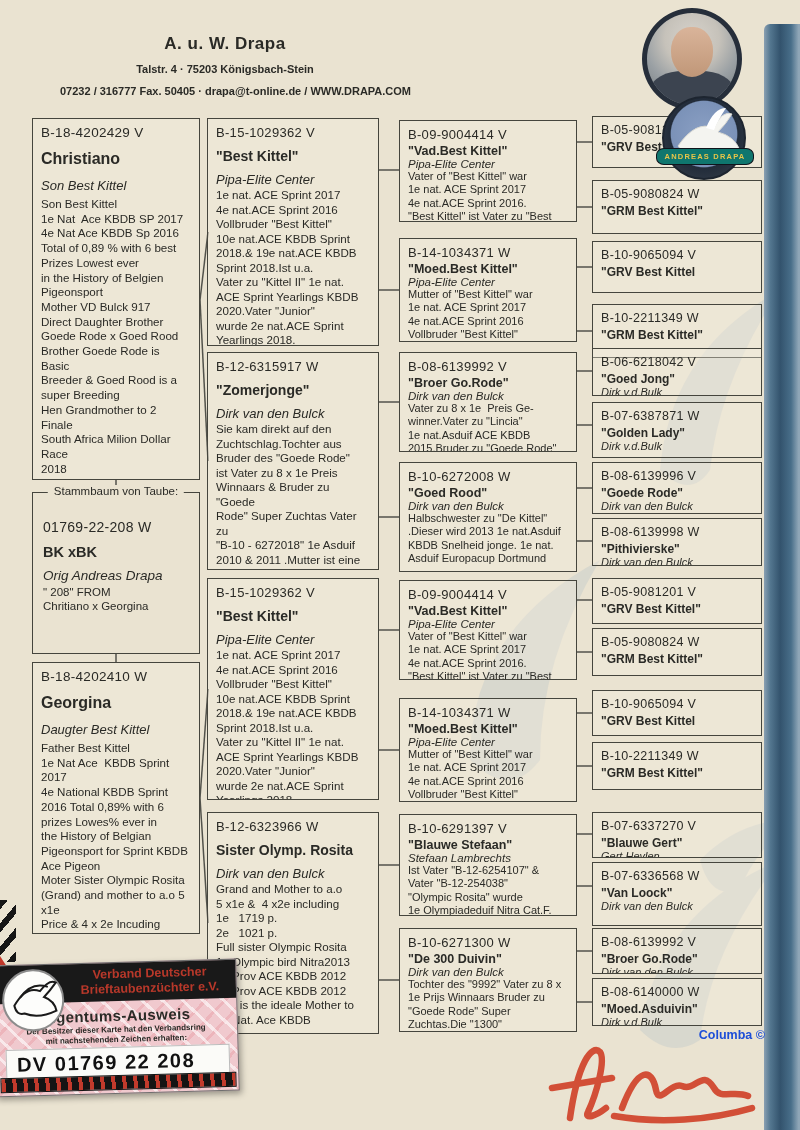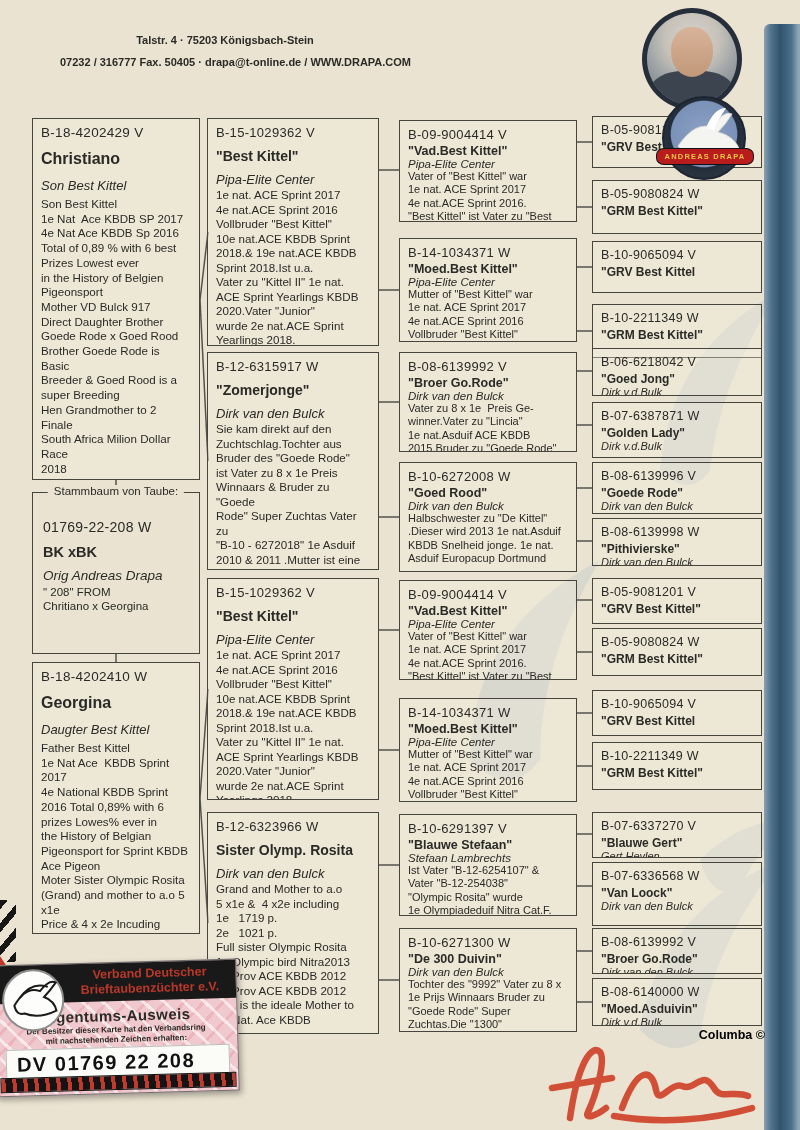--- a/index.html
+++ b/index.html
@@ -40,21 +40,21 @@
   .stammbaum .pbody{font-size:11.5px;line-height:14px;}
   
   .connectors,.watermarks,.signature{position:absolute;left:0;top:0;pointer-events:none;}
   
   .photo-badge{position:absolute;left:642px;top:8px;width:100px;height:102px;border-radius:50%;border:5px solid #262e3a;box-sizing:border-box;z-index:4;
     background:radial-gradient(circle at 50% 28%, #d7d3cc 0%, #c6c2ba 34%, #9aa0a4 60%, #6d7478 100%);overflow:hidden;}
   .photo-badge .face{position:absolute;left:24px;top:14px;width:42px;height:50px;border-radius:46% 46% 50% 50%;background:linear-gradient(#d9b49a,#c09778);}
   .photo-badge .shoulders{position:absolute;left:4px;top:58px;width:82px;height:44px;border-radius:40% 40% 0 0;background:#3c4450;}
   .emblem{position:absolute;left:656px;top:96px;width:96px;height:90px;z-index:5;}
   .emblem .disc{position:absolute;left:6px;top:0;width:84px;height:84px;border-radius:50%;background:radial-gradient(circle at 50% 45%, #8ba0c4 0%, #7b92b8 55%, #222c3a 57%, #38414d 100%);border:2px solid #1d2530;box-sizing:border-box;}
-  .emblem .banner{position:absolute;left:0;top:52px;width:96px;height:15px;background:#b91c1c;border-radius:8px/7px;border:1px solid #0f141c;display:flex;align-items:center;justify-content:center;}
+  .emblem .banner{position:absolute;left:0;top:52px;width:96px;height:15px;background:#0f766e;border-radius:8px/7px;border:1px solid #0f141c;display:flex;align-items:center;justify-content:center;}
   .emblem .banner span{color:#e8c549;font-size:7.5px;font-weight:bold;letter-spacing:1.2px;white-space:nowrap;}
   
   .edge-strip{position:absolute;left:764px;top:24px;width:36px;height:1106px;
     background:linear-gradient(90deg,#8aa0b2 0%,#53768f 18%,#33536d 45%,#486e89 75%,#8fa6b7 96%);border-radius:6px 0 0 0;z-index:6;}
   
   .scan-mark{position:absolute;left:0;top:900px;width:16px;height:62px;background:repeating-linear-gradient(130deg,#161616 0 6px,rgba(0,0,0,0) 6px 15px);z-index:3;}
   .scan-mark-red{position:absolute;left:0;top:956px;width:9px;height:14px;background:#c3392b;clip-path:polygon(0 100%,100% 100%,0 0);z-index:3;}
   
   .card{position:absolute;left:-6px;top:962px;width:244px;height:132px;transform:rotate(-1.6deg);z-index:8;border:1px solid #6f6f6f;box-shadow:2px 3px 6px rgba(0,0,0,.35);
     background:repeating-linear-gradient(45deg,rgba(255,255,255,.6) 0 3px,rgba(255,255,255,0) 3px 14px),repeating-linear-gradient(-45deg,rgba(226,120,130,.25) 0 3px,rgba(0,0,0,0) 3px 14px),#f0c9ce;box-sizing:border-box;}
@@ -65,21 +65,21 @@
   .card .subtitle{position:absolute;left:0;top:62px;width:100%;text-align:center;font-size:8px;font-weight:bold;line-height:9.5px;white-space:pre-wrap;}
   .card .ringstrip{position:absolute;left:10px;top:84px;width:222px;height:28px;background:#fbfbf8;border:1px solid #bbb;display:flex;align-items:center;}
   .card .ringno{margin-left:10px;font-size:20px;font-weight:bold;letter-spacing:1.5px;color:#111;}
   .card .foot{position:absolute;left:4px;bottom:3px;width:234px;height:13px;background:repeating-linear-gradient(90deg,#c23a2c 0 4px,#141414 4px 11px);border:1px solid #111;}
   
   .stamp{position:absolute;left:540px;top:1044px;width:230px;text-align:center;color:#9aa2ac;font-weight:bold;z-index:9;}
   .stamp .l1{font-size:14px;letter-spacing:3px;}
   .stamp .l2{font-size:10px;letter-spacing:2px;margin-top:2px;}
   .stamp .l3{font-size:11.5px;letter-spacing:1.5px;margin-top:2px;}
   .stamp .l4{font-size:10px;letter-spacing:2px;margin-top:2px;}
-  .copyright{position:absolute;left:640px;top:1028px;width:125px;text-align:right;font-size:12.5px;font-weight:bold;color:#000000;z-index:9;}
+  .copyright{position:absolute;left:640px;top:1028px;width:125px;text-align:right;font-size:12.5px;font-weight:bold;color:#1d4ed8;z-index:9;}
   .signature{z-index:10;}
 </style>
 </head>
 <body>
 
 <div class="page">
 
   <svg class="watermarks" width="800" height="1130">
     <g fill="#9db3c3" opacity="0.22">
       <path d="M660 470 q10 -120 120 -180 q-60 90 -70 180 q-20 30 -50 0 Z"></path>
@@ -118,20 +118,21 @@
       <line x1="577" y1="713" x2="592" y2="713"></line>
         <line x1="577" y1="766" x2="592" y2="766"></line>
       <line x1="577" y1="834" x2="592" y2="834"></line>
         <line x1="577" y1="886" x2="592" y2="886"></line>
       <line x1="577" y1="951" x2="592" y2="951"></line>
         <line x1="577" y1="1002" x2="592" y2="1002"></line>
     </g>
   </svg>
 
   <div class="header">
+    <div class="owner">A. u. W. Drapa</div>
     <div class="address">Talstr. 4  ·  75203 Königsbach-Stein</div>
     <div class="contact">07232 / 316777 Fax. 50405  ·  drapa@t-online.de / WWW.DRAPA.COM</div>
   </div>
 
   <div class="photo-badge">
     <div class="shoulders"></div>
     <div class="face"></div>
   </div>
   <div class="emblem">
     <div class="disc">

